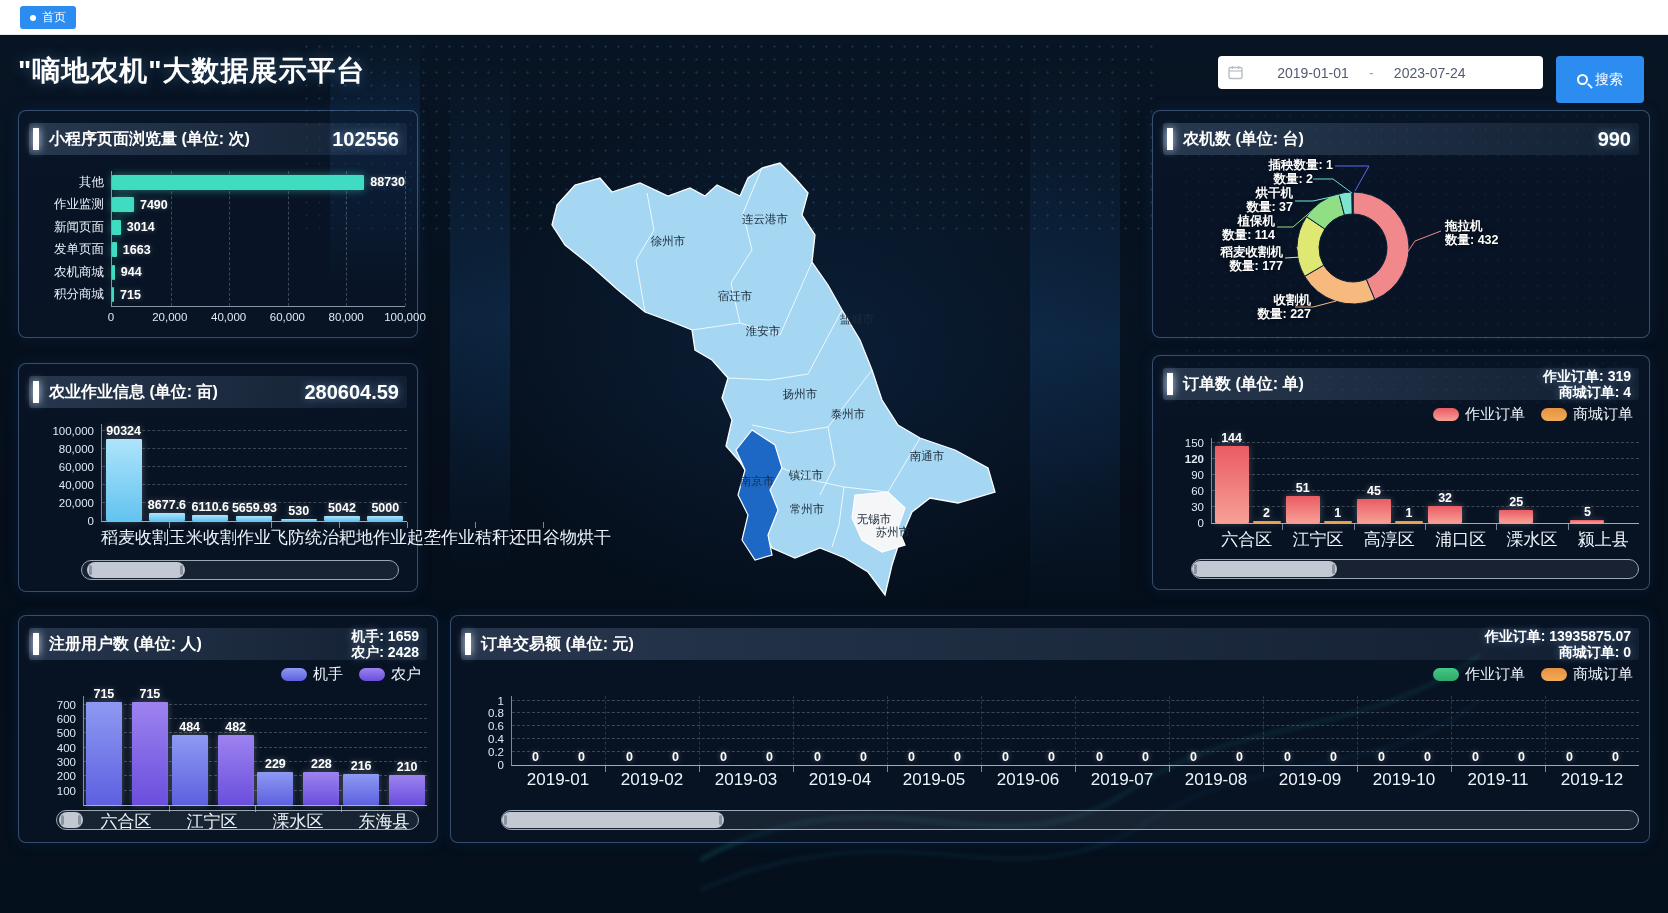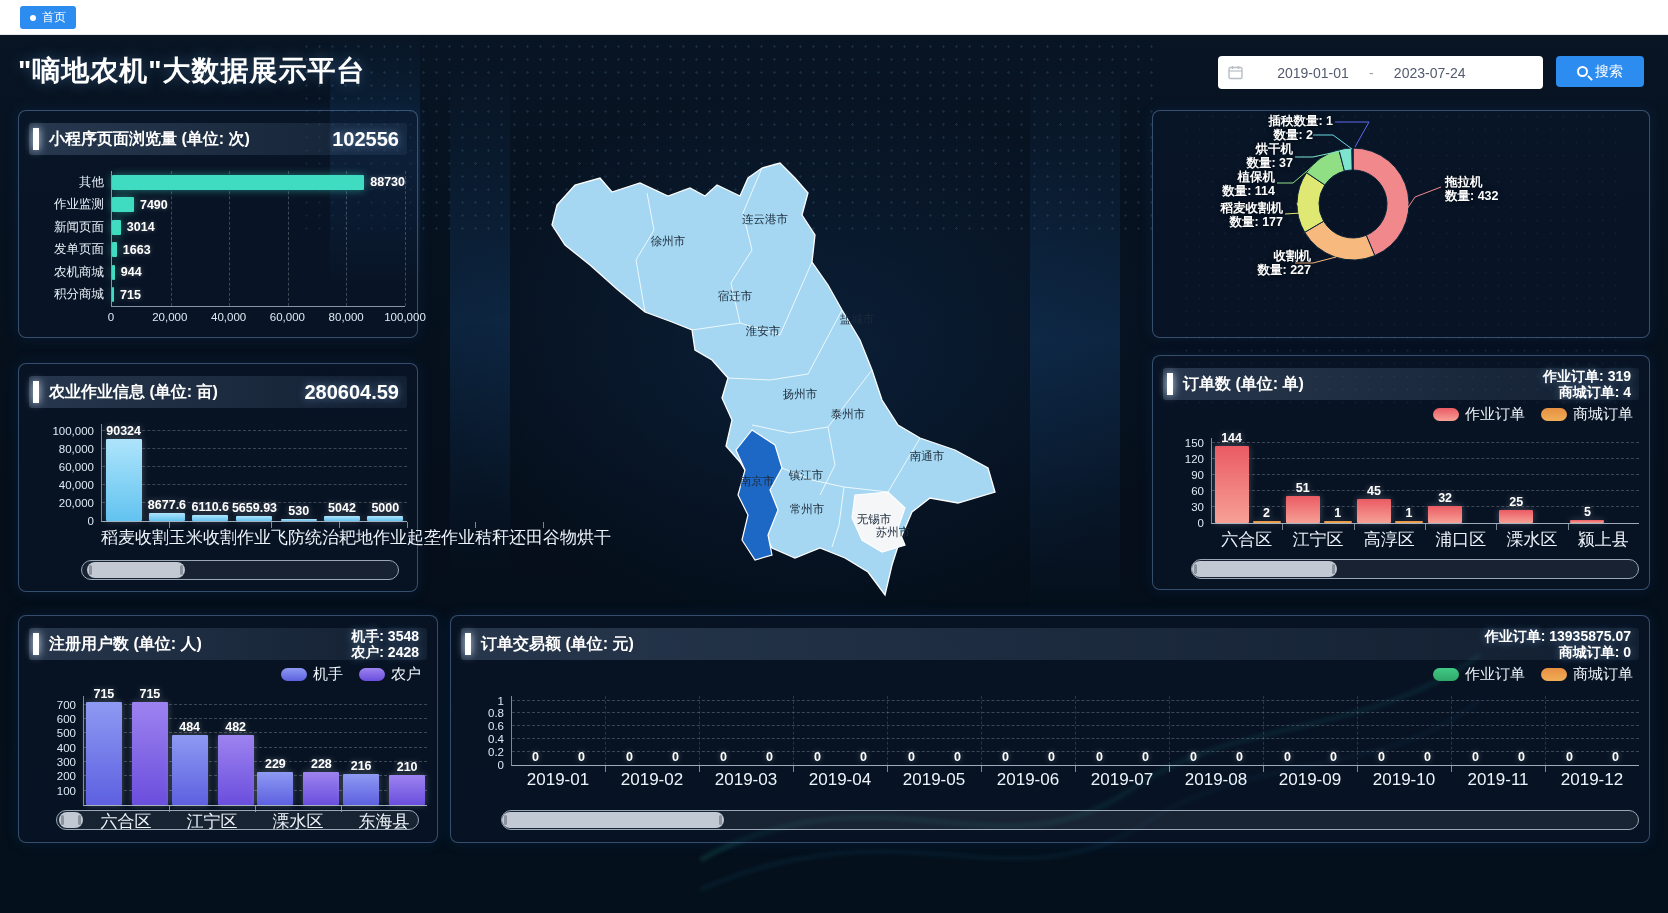--- a/index.html
+++ b/index.html
@@ -18,21 +18,21 @@
   .streak{position:absolute;z-index:0;background:linear-gradient(180deg,transparent,rgba(50,150,255,.14),transparent)}
   #glow{position:absolute;left:430px;top:90px;width:760px;height:540px;background:radial-gradient(ellipse at center,rgba(30,90,160,.20),transparent 70%);z-index:0}
   #wave{position:absolute;left:700px;top:610px;width:780px;height:300px;z-index:0;filter:blur(2px);opacity:.5}
 
   #page-title{position:absolute;left:18px;top:52px;font-size:28px;font-weight:bold;color:#fff;letter-spacing:1px;z-index:3;text-shadow:0 0 14px rgba(130,190,255,.35)}
 
   
   #datebox{position:absolute;left:1218px;top:56px;width:325px;height:33px;background:#fff;border-radius:4px;display:flex;align-items:center;padding:0 10px;z-index:5;cursor:pointer}
   #datebox input{border:none;outline:none;background:transparent;width:112px;font-size:14px;color:#515a6e;text-align:center;font-family:inherit}
   .dsep{color:#9aa3b0;font-size:14px}
-  #searchbtn{position:absolute;left:1556px;top:56px;width:88px;height:31px;background:#2d8cf0;border:none;border-radius:4px;color:#fff;font-size:14px;display:flex;align-items:center;justify-content:center;gap:7px;z-index:5;cursor:pointer;font-family:inherit}
+  #searchbtn{position:absolute;left:1556px;top:56px;width:88px;height:47px;background:#2d8cf0;border:none;border-radius:4px;color:#fff;font-size:14px;display:flex;align-items:center;justify-content:center;gap:7px;z-index:5;cursor:pointer;font-family:inherit}
   .mag{width:11px;height:11px;border:2px solid #fff;border-radius:50%;position:relative;display:inline-block}
   .mag::after{content:'';position:absolute;width:6px;height:2px;background:#fff;transform:rotate(45deg);left:8px;top:9px}
 
   
   .panel{position:absolute;background:rgba(10,25,45,.46);border:1px solid rgba(110,150,200,.45);border-radius:8px;z-index:3;box-shadow:0 0 14px rgba(25,70,130,.22)}
   .phead{display:flex;align-items:center;margin:12px 10px 0 10px;height:32px;background:linear-gradient(90deg,rgba(150,180,220,.22),rgba(150,180,220,.08));border-radius:3px;padding:0 8px 0 0}
   .paccent{width:6px;height:22px;background:#fff;box-shadow:0 0 8px #cfe4ff;margin:0 10px 0 4px;flex:none}
   .ptitle{font-size:16px;font-weight:bold;color:#fff;white-space:nowrap}
   .pnum{margin-left:auto;font-size:20px;font-weight:bold;color:#fff;text-shadow:0 0 8px rgba(160,210,255,.5)}
   .pstats{margin-left:auto;text-align:right;font-size:14px;font-weight:bold;color:#fff;line-height:16px;white-space:nowrap;text-shadow:0 0 8px rgba(160,210,255,.45)}
@@ -295,21 +295,21 @@
       <div class="dz" style="left:62px;right:18px;top:196px">
         <div class="dz-h" style="left:5px;width:98px"></div>
       </div>
     </section>
 
     <section class="panel" id="panel-users">
       <div class="phead">
         <span class="paccent"></span>
         <span class="ptitle">注册用户数 (单位: 人)</span>
         <div class="pstats">
-          <div>机手: 3548</div>
+          <div>机手: 1659</div>
           <div>农户: 2428</div>
         </div>
       </div>
       <div class="legend">
         <span class="litem">
             <span class="chip c-jishou"></span>
             <span class="ltext">机手</span>
           </span>
         <span class="litem">
             <span class="chip c-nonghu"></span>
@@ -381,20 +381,25 @@
             <span class="vb-xlabel">溧水区</span>
             <span class="vb-xlabel">东海县</span>
           </div>
         </div>
       <div class="dz" style="left:37px;right:18px;top:194px">
         <div class="dz-h" style="left:2px;width:24px"></div>
       </div>
     </section>
 
     <section class="panel" id="panel-machines">
+      <div class="phead">
+        <span class="paccent"></span>
+        <span class="ptitle">农机数 (单位: 台)</span>
+        <span class="pnum">990</span>
+      </div>
       <div id="chart-machines" class="pie-area">
           <svg viewBox="0 0 474 185" class="pie-svg">
             <path d="M200,31 A56,56 0 0 1 221.79912595377394,138.58292457443162 L213.2351836147913,118.3182042059049 A34,34 0 0 0 200,53 Z" fill="#f1898c" stroke="#0b2236" stroke-width="1"></path>
             <path d="M221.79912595377394,138.58292457443162 A56,56 0 0 1 151.68125918074065,115.30723027145608 L170.66362164544967,104.18653266481262 A34,34 0 0 0 213.2351836147913,118.3182042059049 Z" fill="#f8b97e" stroke="#0b2236" stroke-width="1"></path>
             <path d="M151.68125918074065,115.30723027145608 A56,56 0 0 1 153.57389593691767,55.685197405638185 L171.81272253312858,67.98744128199462 A34,34 0 0 0 170.66362164544967,104.18653266481262 Z" fill="#dee873" stroke="#0b2236" stroke-width="1"></path>
             <path d="M153.57389593691767,55.685197405638185 A56,56 0 0 1 185.93571271785956,32.79487272180405 L191.4609684358433,54.089744152523885 A34,34 0 0 0 171.81272253312858,67.98744128199462 Z" fill="#90df85" stroke="#0b2236" stroke-width="1"></path>
             <path d="M185.93571271785956,32.79487272180405 A56,56 0 0 1 198.93382691421257,31.010150250682557 L199.3526806264862,53.006162652200125 A34,34 0 0 0 191.4609684358433,54.089744152523885 Z" fill="#7ee4cf" stroke="#0b2236" stroke-width="1"></path>
             <path d="M198.93382691421257,31.010150250682557 A56,56 0 0 1 199.64458988377282,31.001127835917238 L199.78421528657637,53.00068475752118 A34,34 0 0 0 199.3526806264862,53.006162652200125 Z" fill="#66d8e0" stroke="#0b2236" stroke-width="1"></path>
             <path d="M199.64458988377282,31.001127835917238 A56,56 0 0 1 200.08441043731418,31.000063617196204 L200.0512491940836,53.000038624726265 A34,34 0 0 0 199.78421528657637,53.00068475752118 Z" fill="#5f6af0" stroke="#0b2236" stroke-width="1"></path>
             <polyline points="182 5 216 5 202 30" fill="none" stroke="#5f6af0" stroke-width="1"></polyline>
@@ -442,21 +447,21 @@
       <div id="chart-orders">
           <div class="vb-plot" style="margin: 16px 10px 0px 58px; height: 86px;">
             <span class="vb-ytick" style="bottom: 0%;">0</span>
             <div class="vb-grid" style="bottom: 18.75%;"></div>
             <span class="vb-ytick" style="bottom: 18.75%;">30</span>
             <div class="vb-grid" style="bottom: 37.5%;"></div>
             <span class="vb-ytick" style="bottom: 37.5%;">60</span>
             <div class="vb-grid" style="bottom: 56.25%;"></div>
             <span class="vb-ytick" style="bottom: 56.25%;">90</span>
             <div class="vb-grid" style="bottom: 75%;"></div>
-            <span class="vb-ytick" style="bottom: 75%;">120</span>
+            <span class="vb-ytick" style="bottom: 75%; font-weight: bold;">120</span>
             <div class="vb-grid" style="bottom: 93.75%;"></div>
             <span class="vb-ytick" style="bottom: 93.75%;">150</span>
             <div class="vb-groups">
               <div class="vb-group" style="gap: 4px;">
                 <div class="vb-col">
                   <span class="vb-val">144</span>
                   <div class="vb-bar" style="width: 34px; height: 77.4px; background: linear-gradient(rgb(234, 91, 99), rgb(247, 160, 150)); box-shadow: rgba(255, 255, 255, 0.25) 0px 0px 7px;"></div>
                 </div>
                 <div class="vb-col">
                   <span class="vb-val">2</span>

